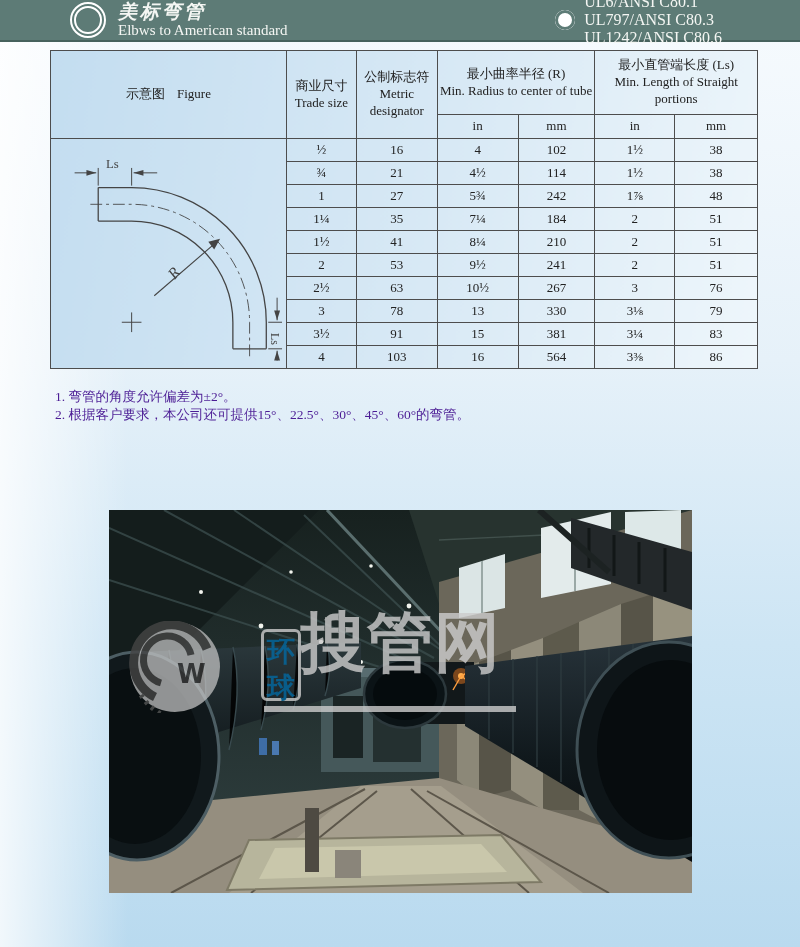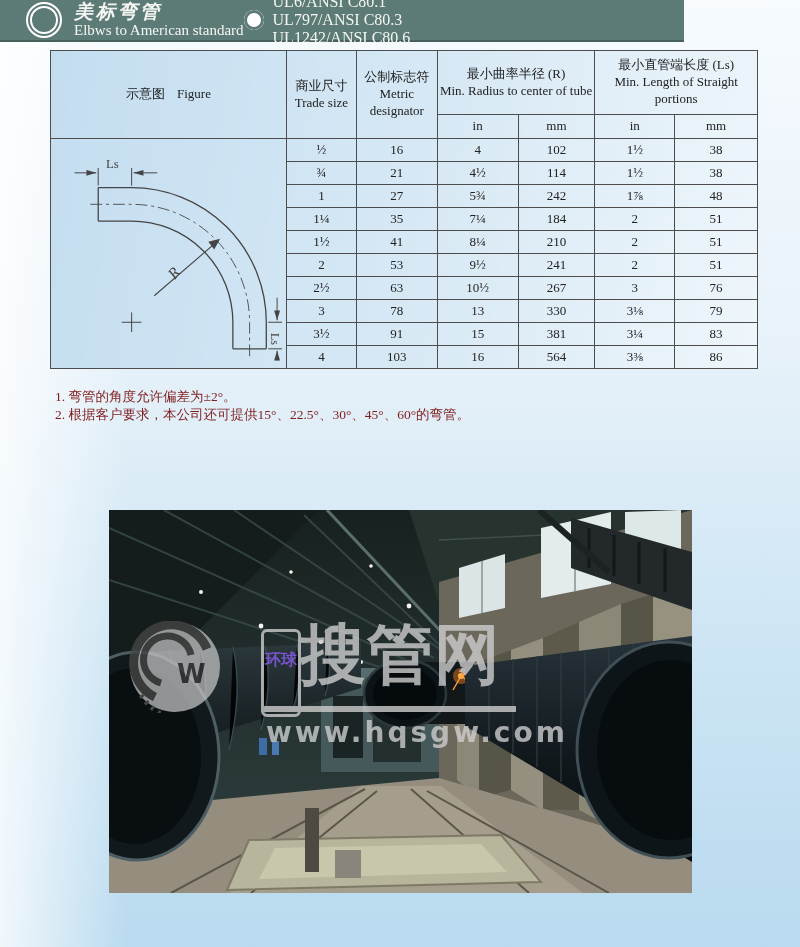--- a/index.html
+++ b/index.html
@@ -5,23 +5,23 @@
   html,body{margin:0;padding:0;}
   body{
     width:800px;height:947px;position:relative;overflow:hidden;
     font-family:"Liberation Serif",serif;
     background:
       linear-gradient(to right, rgba(255,255,255,.8) 0%, rgba(255,255,255,0) 16%),
       linear-gradient(to bottom, #f7fbfe 0%, #e6f1f9 38%, #cde5f4 68%, #b9daef 100%);
   }
   
   .topbar{
-    position:absolute;left:0;top:0;width:684px;height:42px;
+    position:absolute;left:0;top:0;width:800px;height:42px;
     background:#5d7b76;border-bottom:2px solid #47625d;box-sizing:border-box;
-    display:flex;align-items:center;color:#f4f6f3;
+    display:flex;justify-content:space-between;align-items:center;color:#f4f6f3;padding-left:44px;
   }
   .topbar-left{display:flex;align-items:center;gap:12px;padding-left:26px;}
   .ring-outer{width:32px;height:32px;border:2px solid #fff;border-radius:50%;
     display:flex;align-items:center;justify-content:center;}
   .ring-inner{width:24px;height:24px;border:2px solid #fff;border-radius:50%;}
   .title-cn{font-size:19px;font-weight:bold;letter-spacing:3px;font-style:italic;line-height:1.05;}
   .title-en{font-size:15px;line-height:1.1;}
   .topbar-right{display:flex;align-items:center;gap:9px;padding-right:78px;}
   .bullet{width:20px;height:20px;border-radius:50%;background:#fff;
     box-shadow:inset 0 0 0 3px #5d7b76, inset 0 0 0 5px #fff;}
@@ -37,32 +37,32 @@
     font-size:13px;line-height:1.3;padding:0 2px;box-sizing:border-box;
   }
   thead tr.h1 th{height:64px;}
   thead tr.h2 th{height:24px;}
   tbody tr{height:23px;}
   .hl{display:block;}
   .gap{margin-left:12px;}
   td.figcell{padding:2px;}
   
   .notes{position:absolute;left:55px;top:388px;width:700px;font-size:13.5px;
-    color:#7f1d1d;line-height:1.32;}
+    color:#4c1d95;line-height:1.32;}
   .note-en{padding-left:14px;}
   
   .photo{position:absolute;left:109px;top:510px;width:583px;height:383px;overflow:hidden;}
   .photo svg.scene{position:absolute;left:0;top:0;}
   .watermark{position:absolute;left:0;top:0;width:583px;height:383px;opacity:.8;
     font-family:"DejaVu Sans",sans-serif;color:#d0d0d0;}
   .wm-logo{position:absolute;left:20px;top:111px;width:92px;height:92px;}
   .wm-box{position:absolute;left:152px;top:119px;width:34px;height:64px;
-    border:3px solid #cdcdcd;border-radius:6px;font-size:16px;font-weight:bold;
-    line-height:1.3;text-align:center;color:#8b5cf6;padding-top:18px;}
-  .wm-main{position:absolute;left:191px;top:112px;font-size:66px;font-weight:bold;
+    border:3px solid #cdcdcd;border-radius:6px;font-size:28px;font-weight:bold;
+    line-height:1.3;text-align:center;color:#0369a1;padding-top:2px;}
+  .wm-main{position:absolute;left:191px;top:100px;font-size:66px;font-weight:bold;
     letter-spacing:1px;color:#cdcdcd;line-height:1;}
   .wm-line{position:absolute;left:155px;top:196px;width:252px;height:6px;background:#cdcdcd;}
   .wm-url{position:absolute;left:157px;top:206px;font-size:28px;font-weight:bold;
     letter-spacing:3px;color:#cdcdcd;}
 </style>
 </head>
 <body>
 
 <header class="topbar">
   <div class="topbar-left">
@@ -408,15 +408,14 @@
     <svg class="wm-logo" width="92" height="92" viewBox="0 0 92 92">
       <circle cx="46" cy="46" r="45" fill="#c7c7c7" opacity=".9"></circle>
       <path d="M26,76 A38,38 0 1 1 78,28" stroke="#454545" stroke-width="9" fill="none"></path>
       <path d="M32,62 A24,24 0 1 1 62,34" stroke="#454545" stroke-width="7" fill="none"></path>
       <path d="M12,74 A52,52 0 0 0 46,98" stroke="#555" stroke-width="5" fill="none" stroke-dasharray="3 5"></path>
       <text x="48" y="62" font-size="26" font-weight="bold" fill="#383838" font-family="DejaVu Sans, sans-serif">W</text>
     </svg>
     <div class="wm-box">环球</div>
     <div class="wm-main">搜管网</div>
     <div class="wm-line"></div>
-    <div class="wm-url">www.hqsgw.com</div>
   </div>
 </figure>
 
 </body></html>

